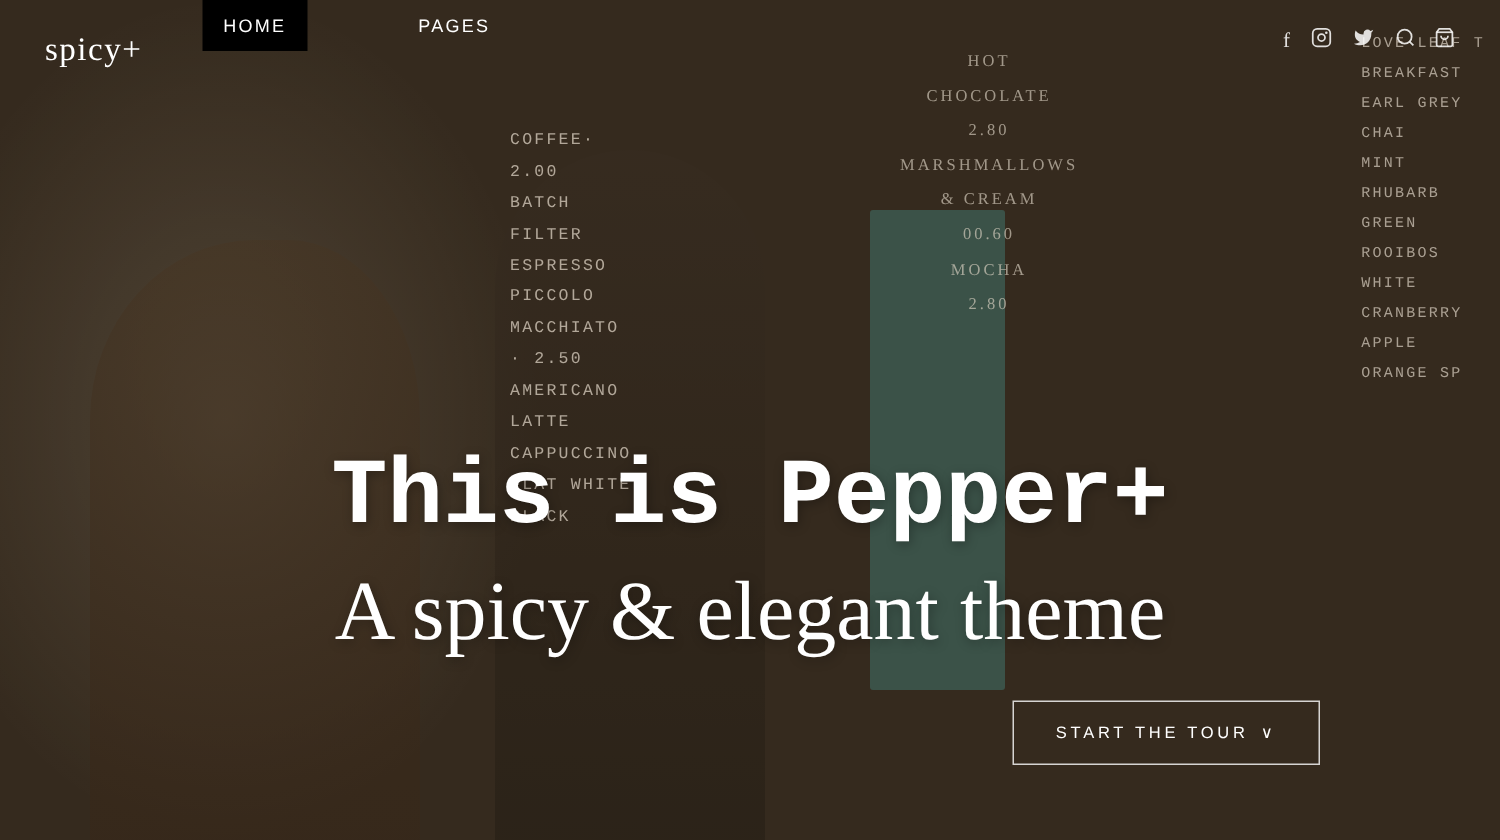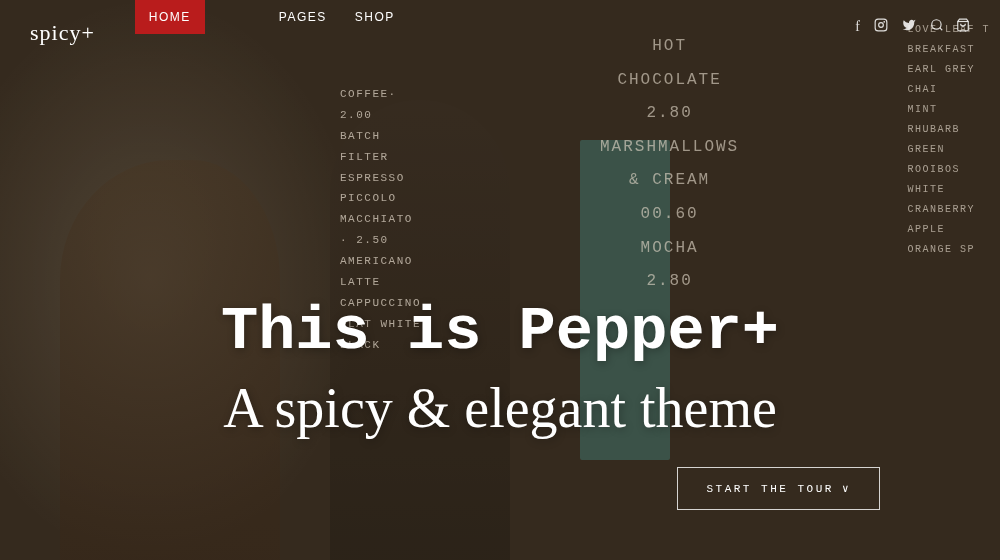--- a/index.html
+++ b/index.html
@@ -96,22 +96,22 @@
       text-transform: uppercase;
       line-height: 2.0;
       text-align: left;
     }
 
     .menu-board-far {
       position: absolute;
       top: 30px;
       left: 600px;
       color: rgba(220, 210, 195, 0.65);
-      font-family: Liberation Mono, monospace;
-      font-size: 16px;
+      font-family: Liberation Serif, serif;
+      font-size: 11px;
       letter-spacing: 2px;
       text-transform: uppercase;
       line-height: 2.1;
       text-align: center;
     }
 
     
     nav {
       position: absolute;
       top: 0;
@@ -145,21 +145,21 @@
       text-decoration: none;
       font-family: Arial, Helvetica, sans-serif;
       font-size: 12px;
       letter-spacing: 1.5px;
       text-transform: uppercase;
       font-weight: 400;
       padding: 10px 14px;
     }
 
     .nav-primary a.active {
-      background: #b91c1c;
+      background: #000000;
       color: #fff;
     }
 
     .nav-secondary {
       display: flex;
       flex-direction: row;
       margin-right: auto;
     }
 
     .nav-secondary a {
@@ -237,21 +237,21 @@
       z-index: 10;
     }
 
     .cta-button {
       display: inline-flex;
       align-items: center;
       gap: 8px;
       border: 1.5px solid rgba(255,255,255,0.8);
       color: #fff;
       padding: 14px 28px;
-      font-family: Liberation Mono, monospace;
+      font-family: Liberation Sans, sans-serif;
       font-size: 11px;
       letter-spacing: 2.5px;
       text-transform: uppercase;
       cursor: pointer;
       background: transparent;
       white-space: nowrap;
     }
   </style>
 </head>
 <body>
@@ -308,21 +308,20 @@
 
   <nav>
     <div class="logo">spicy+</div>
 
     <div class="nav-primary">
       <a href="#" class="active">HOME</a>
     </div>
 
     <div class="nav-secondary">
       <a href="#">PAGES</a>
-      <a href="#">SHOP</a>
     </div>
 
     <div class="nav-social">
       <a href="#">f</a>
       <a href="#">
         <svg width="14" height="14" viewBox="0 0 24 24" fill="none" stroke="rgba(255,255,255,0.85)" stroke-width="2">
           <rect x="2" y="2" width="20" height="20" rx="5" ry="5"></rect>
           <circle cx="12" cy="12" r="4"></circle>
           <circle cx="17.5" cy="6.5" r="1.5" fill="rgba(255,255,255,0.85)" stroke="none"></circle>
         </svg>

